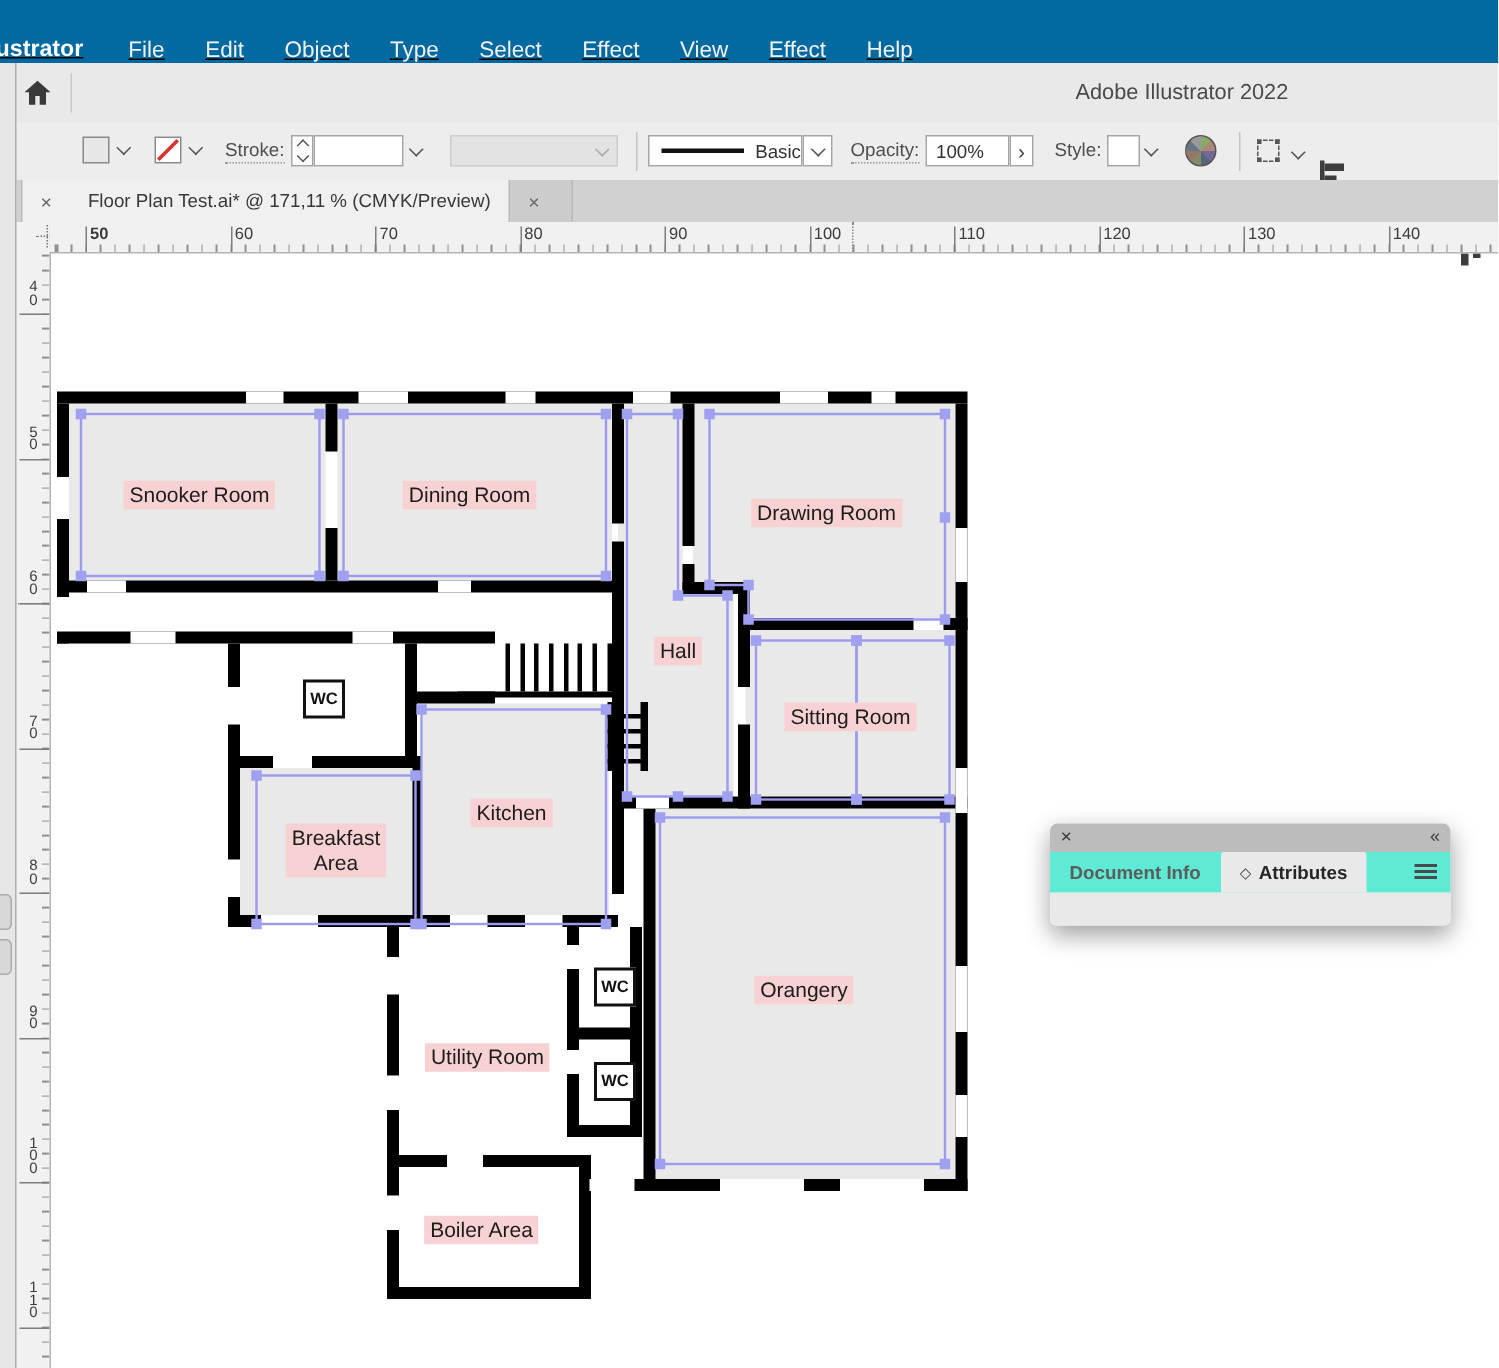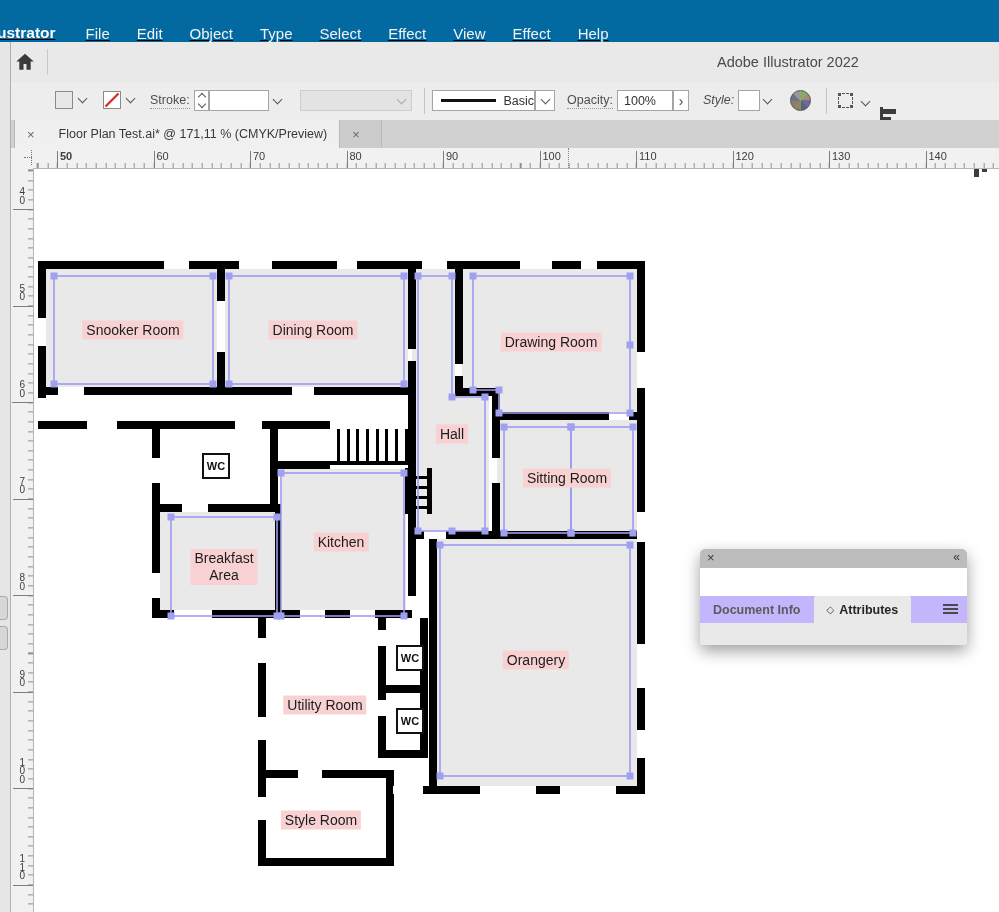--- a/index.html
+++ b/index.html
@@ -73,21 +73,21 @@
   .plan-svg{position:absolute;left:0;top:0;z-index:1;}
   .overlay{position:absolute;left:0;top:0;width:999px;height:912px;z-index:2;pointer-events:none;}
   .room-label{position:absolute;transform:translate(-50%,-50%);background:#f8d2d2;color:#1c1c1c;font-size:14px;line-height:17px;padding:1px 4px;text-align:center;white-space:nowrap;}
   .wc-box{position:absolute;transform:translate(-50%,-50%);width:24px;height:22px;border:2.5px solid #111;background:#fff;color:#111;font-weight:bold;font-size:11px;display:flex;align-items:center;justify-content:center;}
 
   
   .panel{position:absolute;left:700px;top:549px;width:267px;z-index:8;border-radius:5px 5px 4px 4px;box-shadow:0 6px 16px rgba(0,0,0,.38);}
   .panel .phead{height:19px;background:#bcbcbc;border-radius:5px 5px 0 0;position:relative;}
   .panel .phead .pclose{position:absolute;left:7px;top:1px;font-size:13px;color:#3a3a3a;}
   .panel .phead .pcollapse{position:absolute;right:8px;top:1px;font-size:12px;color:#3a3a3a;letter-spacing:-1px;}
-  .panel .ptabs{height:27px;background:#c4b5fd;display:flex;position:relative;margin-top:28px;}
+  .panel .ptabs{height:27px;background:#5eead4;display:flex;position:relative;}
   .ptab{height:100%;display:flex;align-items:center;padding:0 13px;font-size:12.5px;font-weight:bold;color:#5c5c5c;cursor:default;}
   .ptab.active{background:#e9e9e9;color:#262626;border-radius:2px 2px 0 0;}
   .ptab .dia{font-size:10px;margin-right:5px;font-weight:normal;color:#444;}
   .panel .pmenu{position:absolute;right:9px;top:8px;width:15px;}
   .panel .pmenu i{display:block;height:1.6px;background:#4a4a4a;margin-bottom:2.6px;}
   .panel .pbody{background:#e9e9e9;border-radius:0 0 4px 4px;padding:10px 0 12px 10px;}
   .prow{display:flex;align-items:center;height:22px;}
   .cbx{width:14px;height:14px;box-sizing:border-box;border:1.6px solid #4a4a4a;background:#fff;margin-right:8px;}
   .cbx.disabled{border-color:#9d9d9d;background:#b9b9b9;position:relative;}
   .cbx.disabled::after{content:"";position:absolute;left:2.5px;top:2.5px;width:6px;height:6px;background:#8a8a8a;}
@@ -265,21 +265,21 @@
   <div class="overlay" id="labels">
       <div class="room-label" style="left: 133px; top: 330px;">Snooker Room</div>
       <div class="room-label" style="left: 313px; top: 330px;">Dining Room</div>
       <div class="room-label" style="left: 551px; top: 342px;">Drawing Room</div>
       <div class="room-label" style="left: 452px; top: 434px;">Hall</div>
       <div class="room-label" style="left: 567px; top: 478px;">Sitting Room</div>
       <div class="room-label" style="left: 341px; top: 542px;">Kitchen</div>
       <div class="room-label" style="left: 224px; top: 567px;">Breakfast<br>Area</div>
       <div class="room-label" style="left: 536px; top: 660px;">Orangery</div>
       <div class="room-label" style="left: 325px; top: 705px;">Utility Room</div>
-      <div class="room-label" style="left: 321px; top: 820px;">Style Room</div>
+      <div class="room-label" style="left: 321px; top: 820px;">Boiler Area</div>
       <div class="wc-box" style="left: 216px; top: 466px;">WC</div>
       <div class="wc-box" style="left: 410px; top: 658px;">WC</div>
       <div class="wc-box" style="left: 410px; top: 721px;">WC</div>
     </div>
 
   <div class="menubar">
     <span class="appname">ustrator</span>
     <nav id="menu-items">
         <span class="menu-item">File</span>
         <span class="menu-item">Edit</span>
@@ -332,21 +332,21 @@
     <div class="cb field" style="left:432px;top:8px;width:103px;">
         <span class="basicline"></span>
         <span>Basic</span>
       </div>
     <div class="cb field" style="left:535px;top:8px;width:20px;justify-content:center;">
         <span class="chev"></span>
       </div>
     <span class="cb cblabel dotted" style="left:567px;top:11px;">Opacity:</span>
     <div class="cb field" style="left:617px;top:8px;width:56px;padding-left:6px;">100%</div>
     <div class="cb field" style="left:673px;top:8px;width:16px;justify-content:center;color:#444;font-size:14px;">›</div>
-    <span class="cb cblabel" style="left:703px;top:11px;font-style:italic;">Style:</span>
+    <span class="cb cblabel" style="left:703px;top:11px;">Style:</span>
     <div class="cb field" style="left:738px;top:8px;width:22px;"></div>
     <div class="cb chevbox" style="left:760px;top:10px;">
         <span class="chev"></span>
       </div>
     <div class="cb wheel" style="left:790px;top:8px;"></div>
     <div class="cb vdiv" style="left:826px;"></div>
     <div class="cb dotbox" style="left:838px;top:11px;">
       <i style="left:-1px;top:-1px;"></i>
         <i style="right:-1px;top:-1px;"></i>
         <i style="left:-1px;bottom:-1px;"></i>

